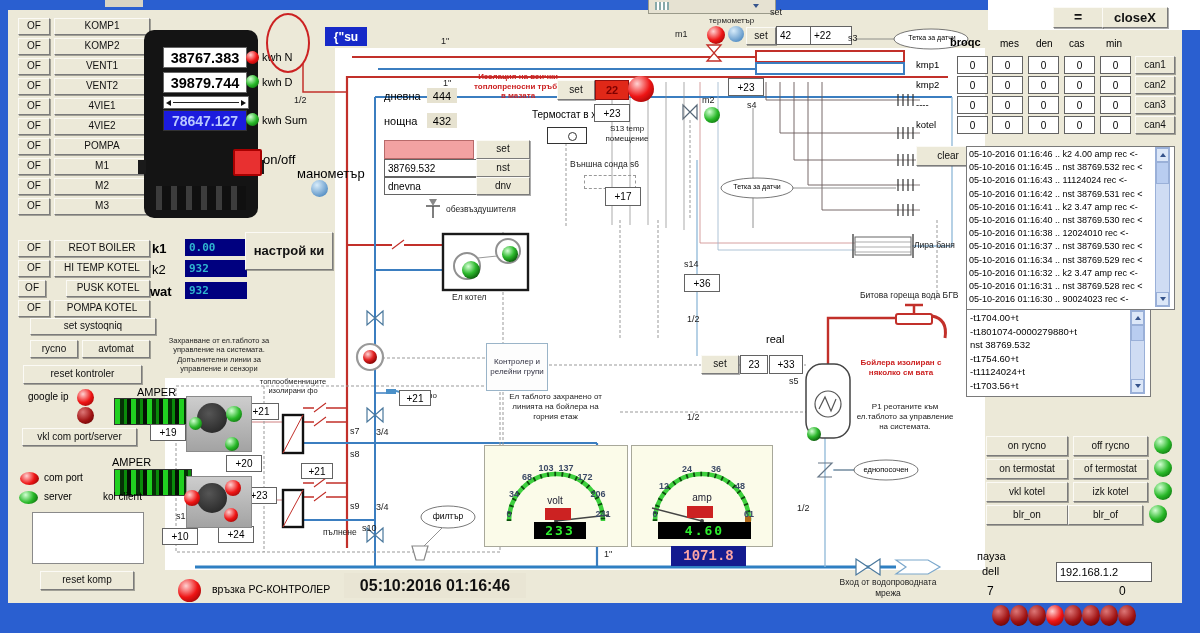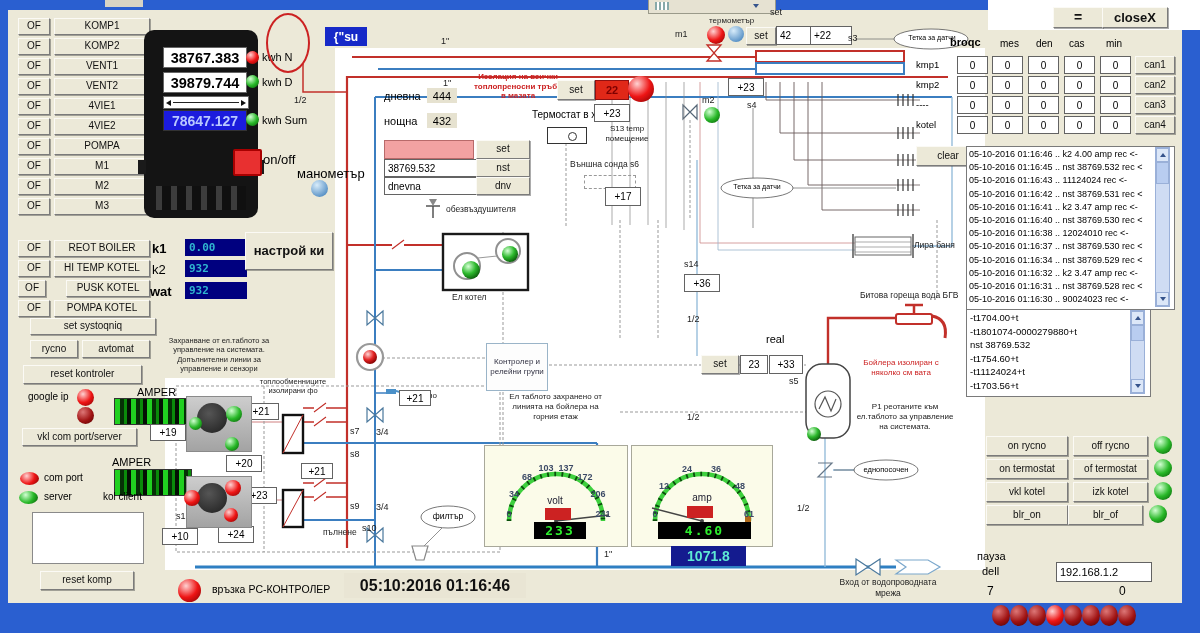--- a/index.html
+++ b/index.html
@@ -463,21 +463,21 @@
   <div class="abs fld c" style="left:684px;top:274px;width:34px;height:16px">+36</div>
   <span class="abs s" style="left:687px;top:314px">1/2</span>
   <span class="abs s" style="left:687px;top:412px">1/2</span>
   <span class="abs s" style="left:797px;top:503px">1/2</span>
   <span class="abs lbl" style="left:766px;top:333px;font-size:11px">real</span>
   <div class="abs btn" style="left:701px;top:355px;width:36px;height:17px">set</div>
   <div class="abs fld c" style="left:740px;top:355px;width:26px;height:17px">23</div>
   <div class="abs fld c" style="left:769px;top:355px;width:32px;height:17px">+33</div>
   <span class="abs s" style="left:789px;top:376px">s5</span>
   <span class="abs s" style="left:860px;top:290px;font-size:8.5px">Битова гореща вода БГВ</span>
-  <div class="abs rednote" style="left:850px;top:358px;width:102px;font-weight:normal">Бойлера изолиран с няколко см вата</div>
+  <div class="abs rednote" style="left:850px;top:358px;width:102px;font-weight:bold">Бойлера изолиран с няколко см вата</div>
   <div class="abs note" style="left:853px;top:402px;width:104px;font-size:8px">Р1 реотаните към ел.таблото за управление на системата.</div>
   <span class="abs s" style="left:914px;top:240px;font-size:8.5px">Лира баня</span>
   <span class="abs" style="left:857px;top:465px;width:58px;font-size:7.5px;text-align:center">еднопосочен</span>
   <div class="abs note" style="left:828px;top:577px;width:120px;font-size:8.5px">Вход от водопроводната мрежа</div>
 
   <span class="abs s" style="left:452px;top:292px;font-size:8.5px">Ел котел</span>
   <div class="abs" style="left:486px;top:343px;width:58px;height:44px;background:#fdfdfd;border:1px solid #9ab4c8;font-size:8px;color:#334;text-align:center;display:flex;align-items:center;justify-content:center;line-height:1.25;padding:1px">Контролер и релейни групи</div>
   <div class="abs note" style="left:503px;top:392px;width:105px;font-size:8px">Ел таблото захранено от линията на бойлера на горния етаж</div>
   <div class="abs note" style="left:168px;top:336px;width:102px">Захранване от ел.таблото за управление на системата. Допълнителни линии за управление и сензори</div>
   <div class="abs note" style="left:252px;top:377px;width:82px">топлообменниците изолирани фо</div>
@@ -544,20 +544,20 @@
     <span class="abs tick" style="left:11px;top:63px">0</span>
     <span class="abs tick" style="left:20px;top:35px">12</span>
     <span class="abs tick" style="left:43px;top:18px">24</span>
     <span class="abs tick" style="left:72px;top:18px">36</span>
     <span class="abs tick" style="left:96px;top:35px">48</span>
     <span class="abs tick" style="left:105px;top:63px">61</span>
     <span class="abs" style="left:52px;top:46px;width:36px;text-align:center;font-size:10px;color:#223">amp</span>
     <div class="abs" style="left:55px;top:60px;width:26px;height:12px;background:#cc2222"></div>
     <div class="abs seg" style="left:26px;top:76px;width:93px;height:17px;font-size:13px">4.60</div>
   </div>
-  <div class="abs" style="left:671px;top:546px;width:75px;height:20px;background:#141b8f;color:#5eead4;font-weight:bold;font-size:14px;font-family:Liberation Sans, sans-serif;display:flex;align-items:center;justify-content:center">1071.8</div>
+  <div class="abs" style="left:671px;top:546px;width:75px;height:20px;background:#141b8f;color:#fca5a5;font-weight:bold;font-size:14px;font-family:Liberation Mono, monospace;display:flex;align-items:center;justify-content:center">1071.8</div>
   <span class="abs s" style="left:604px;top:549px">1"</span>
 
   <div class="abs led r" style="left:178px;top:579px;width:23px;height:23px"></div>
   <span class="abs lbl" style="left:212px;top:583px;font-size:10.5px">връзка PC-КОНТРОЛЕР</span>
   <div class="abs" style="left:344px;top:573px;width:182px;height:25px;background:#e9e5d4;display:flex;align-items:center;justify-content:center;font-weight:bold;font-size:16px;color:#111">05:10:2016  01:16:46</div>
 
 </div>
 
 </body></html>

